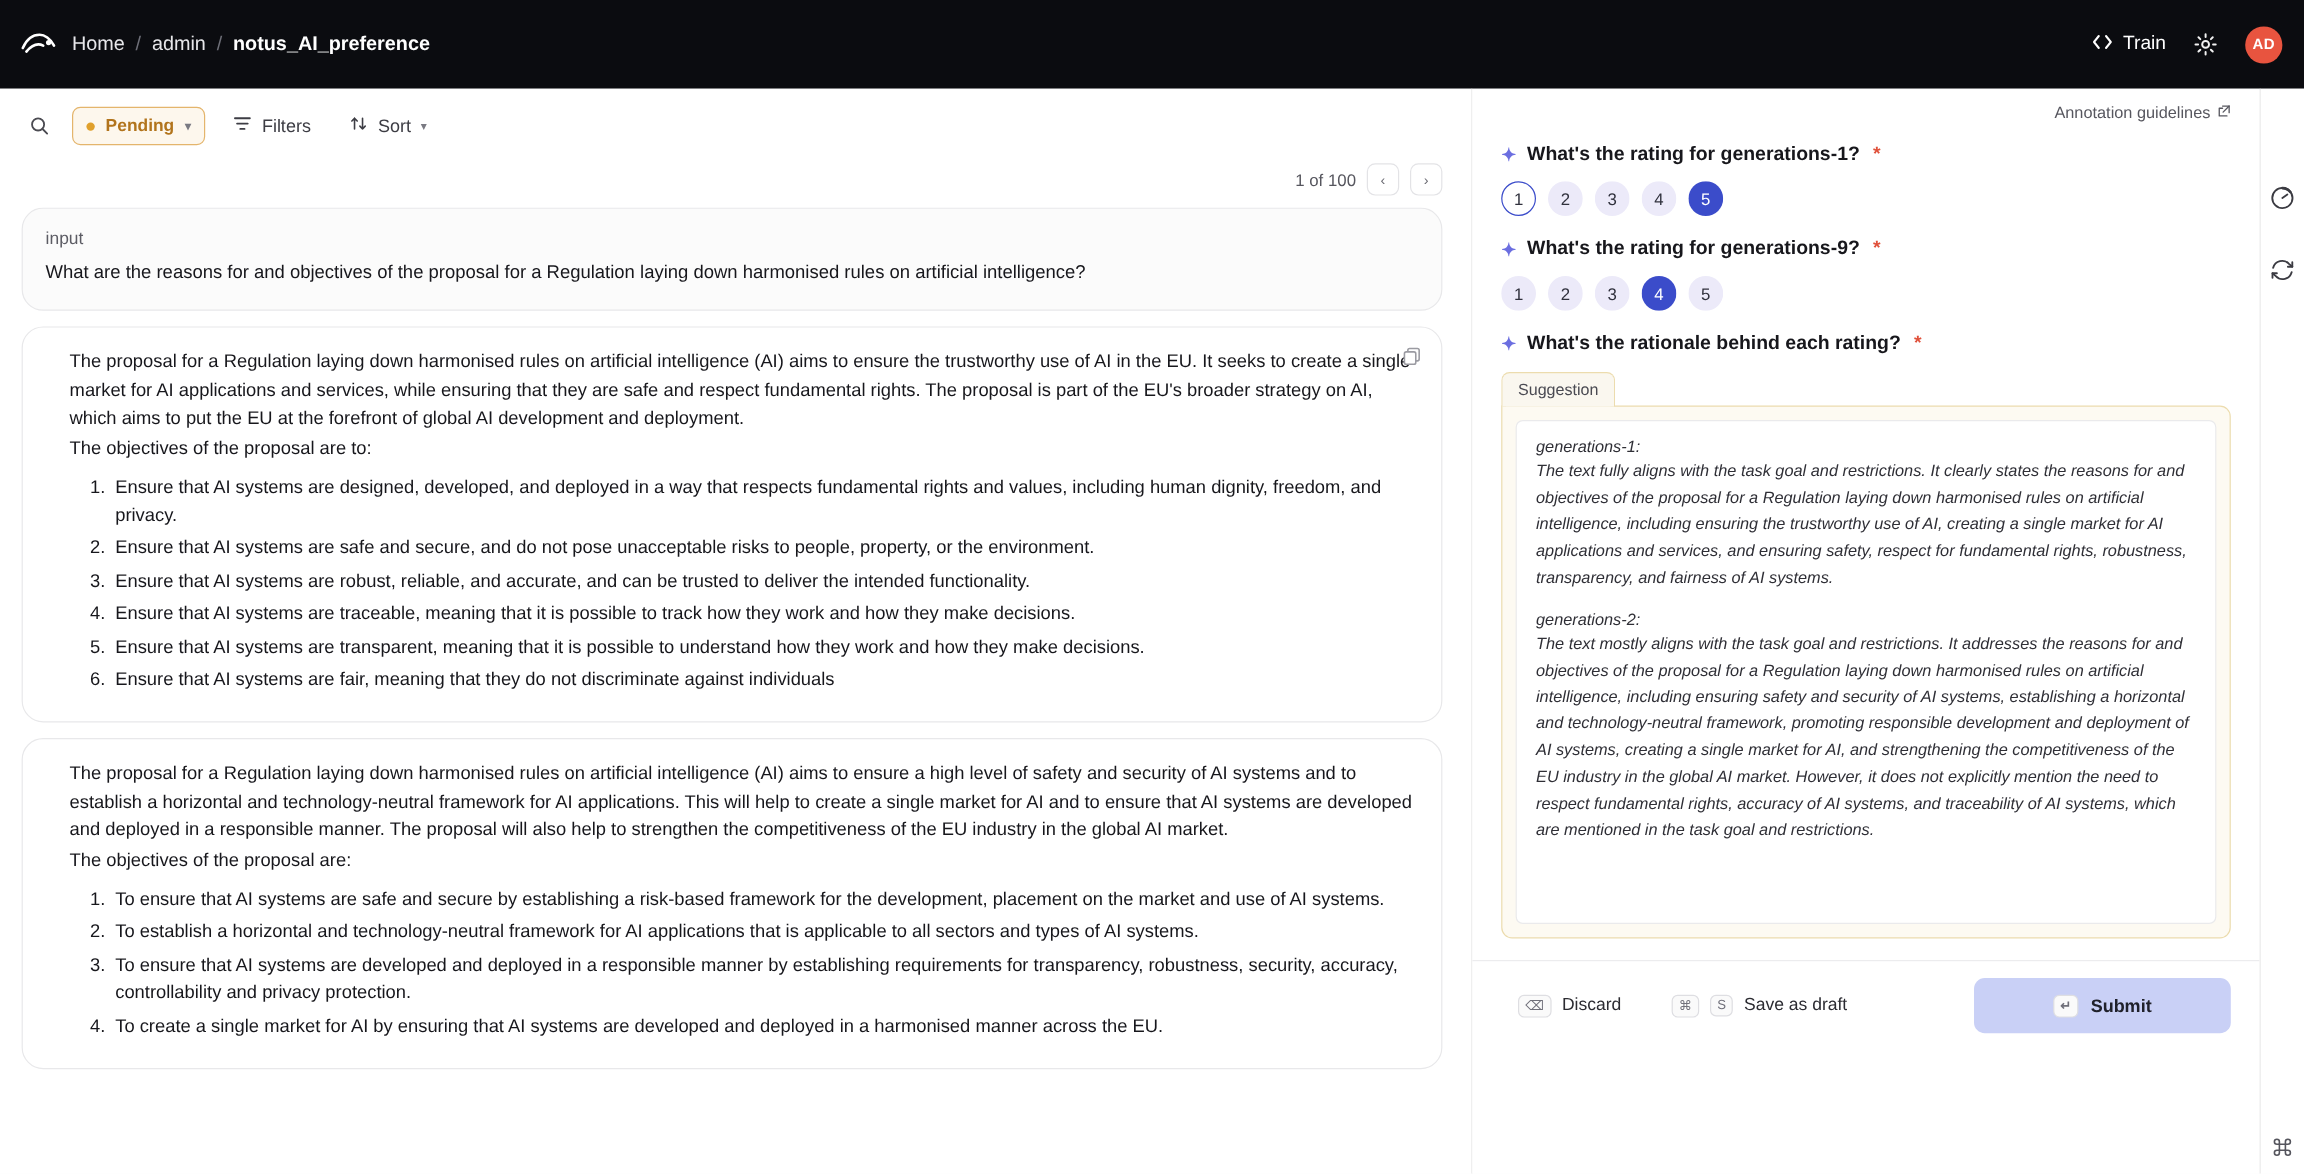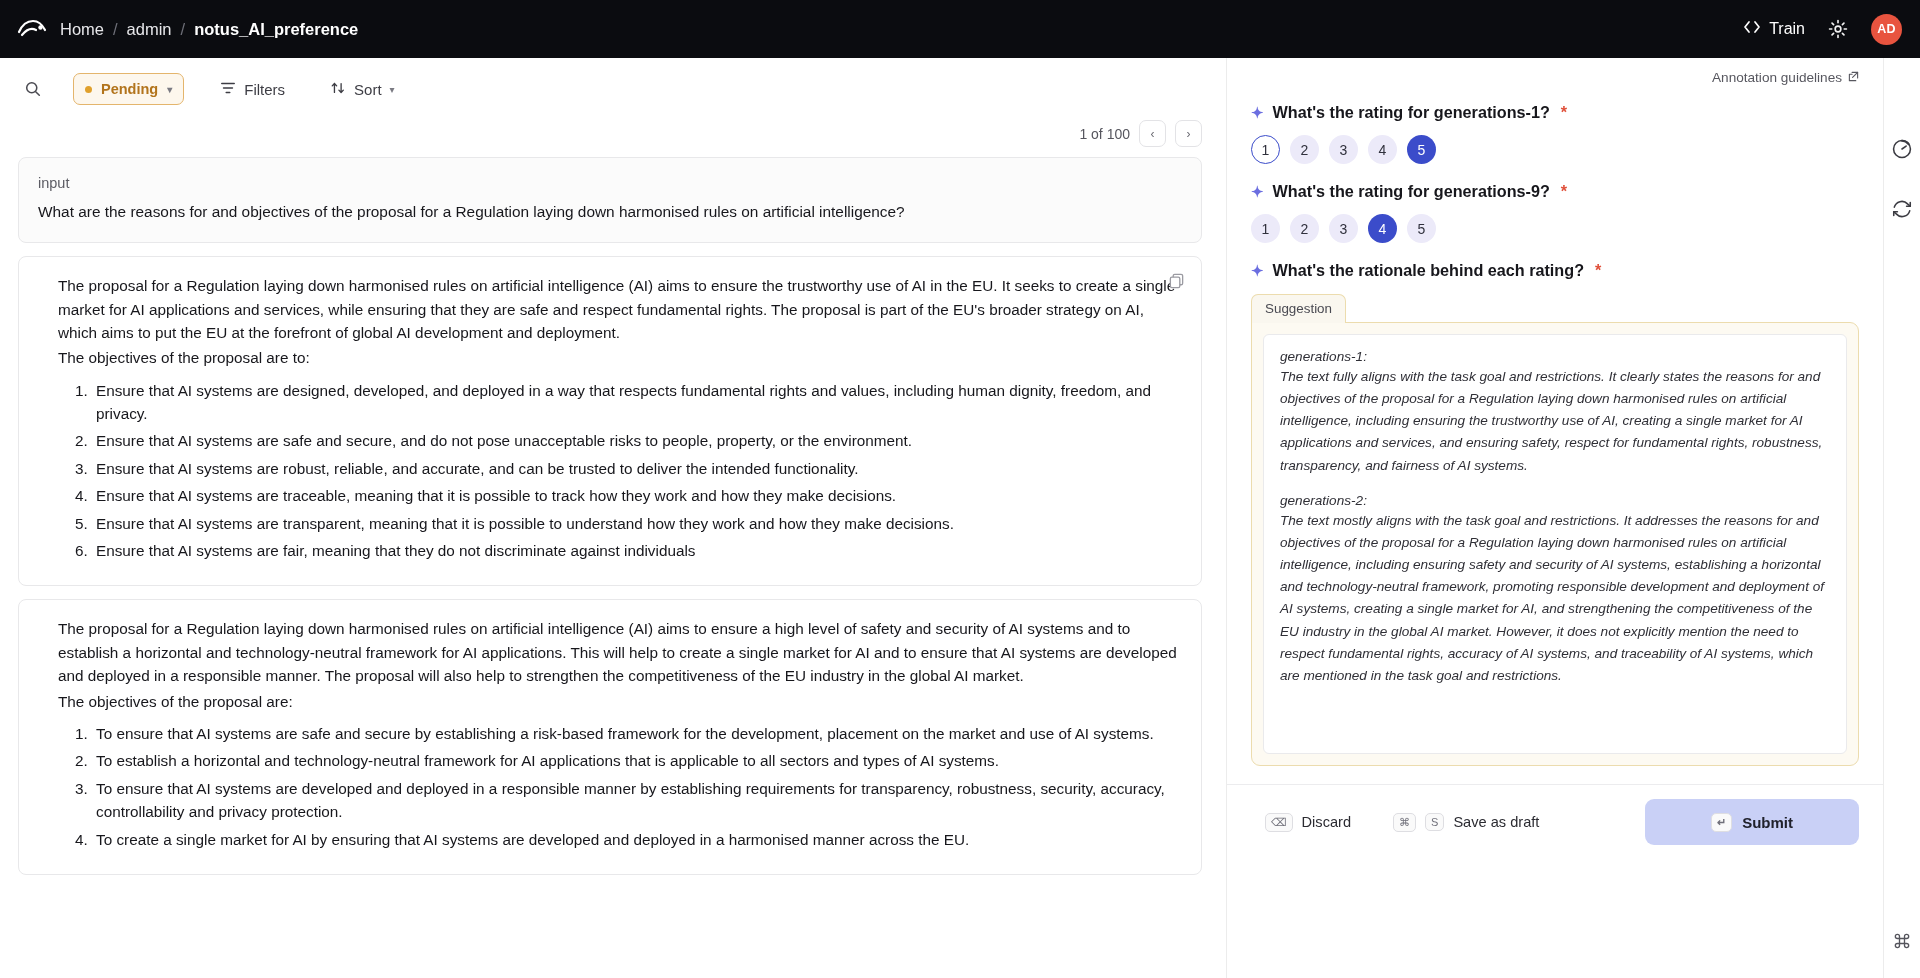--- a/index.html
+++ b/index.html
@@ -5,21 +5,21 @@
   * { box-sizing: border-box; margin: 0; padding: 0; }
   html, body {
     width: 1920px; height: 978px;
     font-family: "Liberation Sans", sans-serif;
     background: #ffffff;
     overflow: hidden;
     color: #1a1a1a;
   }
   
   .topbar {
-    height: 58px;
+    height: 74px;
     background: #0b0c10;
     display: flex;
     align-items: center;
     padding: 0 18px 0 14px;
     color: #ffffff;
   }
   .logo {
     width: 36px; height: 30px;
     display: flex; align-items: center; justify-content: center;
     margin-right: 10px;
@@ -68,21 +68,21 @@
     background: #ffffff;
     border-left: 1px solid #ececec;
     display: flex; flex-direction: column; align-items: center;
     padding-top: 78px; gap: 34px;
     position: relative;
   }
   
   .toolbar {
     height: 62px;
     display: flex; align-items: center;
-    padding: 0 20px; gap: 27px;
+    padding: 0 20px; gap: 14px;
   }
   .icon-btn {
     width: 26px; height: 26px;
     display: flex; align-items: center; justify-content: center;
     cursor: pointer; color: #4b4b52;
   }
   .pill {
     display: flex; align-items: center; gap: 9px;
     border: 1px solid #e4b56c; border-radius: 7px;
     background: #fdf7ed;
@@ -114,21 +114,21 @@
   }
   
   .records {
     flex: 1;
     overflow: hidden;
     padding: 0 24px 0 18px;
     position: relative;
   }
   .card {
     border: 1px solid #e8e8ea;
-    border-radius: 8px;
+    border-radius: 18px;
     background: #ffffff;
     margin-bottom: 13px;
     padding: 17px 19px 19px 19px;
     position: relative;
   }
   .card.muted { background: #fbfbfb; }
   .field-label {
     font-size: 14.5px; color: #5c5c64;
     margin-bottom: 9px;
   }

